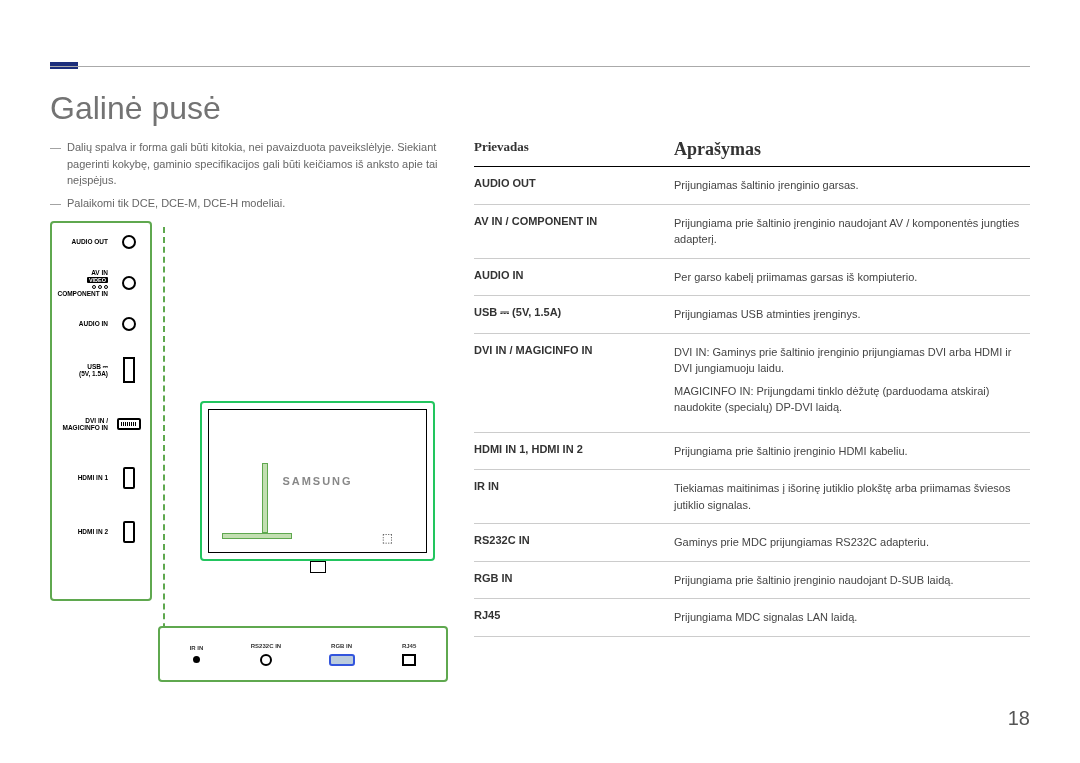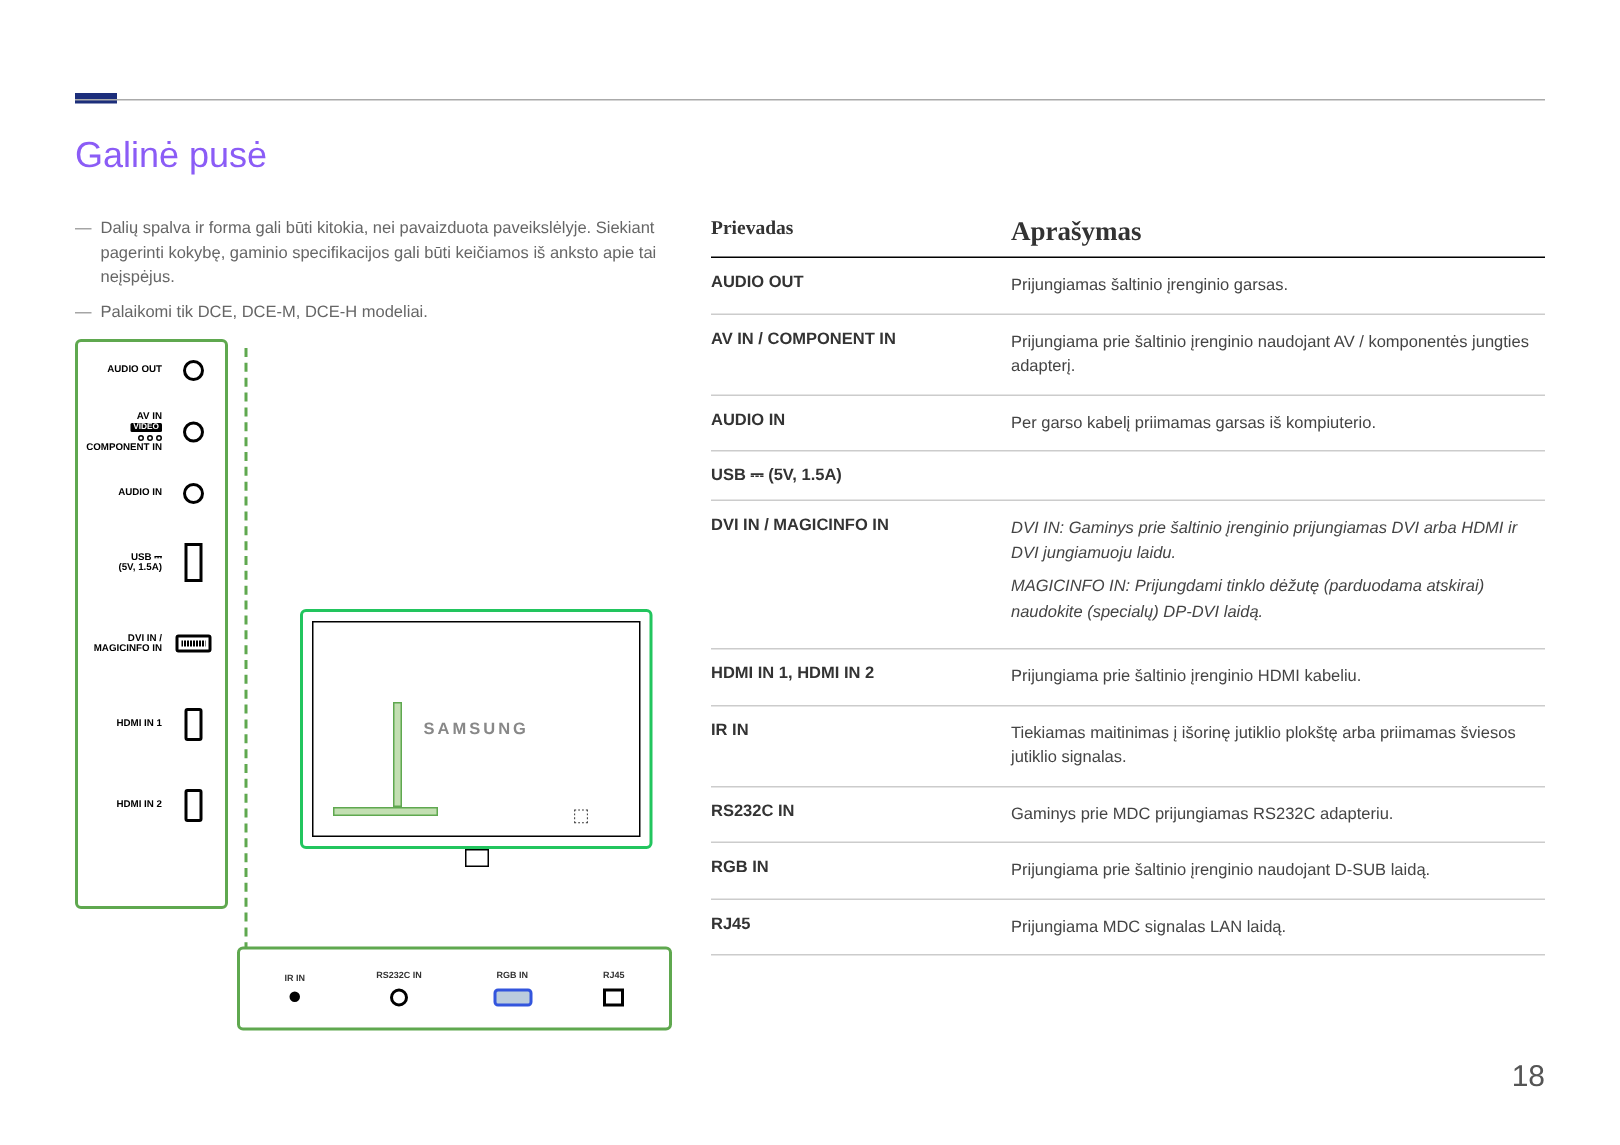--- a/index.html
+++ b/index.html
@@ -8,25 +8,25 @@
     width: 1080px;
     height: 763px;
     background: #fff;
     color: #333;
     position: relative;
     padding: 50px 50px 30px 50px;
   }
   .top-rule { position:absolute; left:50px; right:50px; top:66px; height:1px; background:#aaa;}
   .top-accent { position:absolute; left:50px; top:62px; width:28px; height:7px; background:#1c2e7b; }
   h1 {
-    font-size: 24px;
+    font-size: 32px;
     font-weight: 400;
-    color: #8b5cf6;
+    color: #737373;
     margin-top: 40px;
-    margin-bottom: 26px;
+    margin-bottom: 12px;
   }
   .content { display:flex; gap:24px; }
   .left-col { width:400px; }
   .notes { font-size:11px; color:#666; line-height:1.5; }
   .note-line { display:flex; gap:6px; margin-bottom:6px; }
   .note-dash { flex:0 0 auto; color:#888; }
   .diagram-area { margin-top:10px; position:relative; height:500px; }
   .dashed-vert {
     position:absolute; left:113px; top:6px; width:1px; height:422px;
     border-left:2px dashed #5fa84f;
@@ -72,21 +72,21 @@
   .rj45-port{width:14px; height:12px; border:2px solid #000;}
   
   .right-col { flex:1; }
   .port-table { width:100%; font-size:11.5px; }
   .port-head-row { display:flex; border-bottom:1.5px solid #000; padding-bottom:6px;font-family:Liberation Serif, serif; }
   .col-port { width:200px; font-weight:bold; font-size:13px;}
   .col-desc { flex:1; font-weight:bold; font-size:18px;}
   .port-body-row { display:flex; border-bottom:1px solid #ccc; padding:10px 0; }
   .port-body-row .col-port { font-weight:bold; font-size:11px;}
   .port-body-row .col-desc { font-weight:normal; font-size:11px; color:#444; line-height:1.5;}
-  .desc-para { margin-bottom:6px;font-style:italic;}
+  .desc-para { margin-bottom:6px;}
   .page-num { position:absolute; right:50px; bottom:33px; font-size:20px; color:#555;}
   .video-chip{display:inline-block; background:#000; color:#fff; font-size:5.5px; padding:0 2px; border-radius:1px;}
 </style>
 </head>
 <body>
 
 <div class="top-accent"></div>
 <div class="top-rule"></div>
 
 <h1>Galinė pusė</h1>
@@ -216,20 +216,21 @@
         <div class="col-desc">Prijungiama prie šaltinio įrenginio naudojant AV / komponentės jungties adapterį.</div>
       </div>
       <div class="port-body-row">
         <div class="col-port">AUDIO IN</div>
         <div class="col-desc">Per garso kabelį priimamas garsas iš kompiuterio.</div>
       </div>
       <div class="port-body-row">
         <div class="col-port">
           <span>USB ⎓ (5V, 1.5A)</span>
         </div>
+        <div class="col-desc">Prijungiamas USB atminties įrenginys.</div>
       </div>
       <div class="port-body-row">
         <div class="col-port">DVI IN / MAGICINFO IN</div>
         <div class="col-desc">
           <div class="desc-para">DVI IN: Gaminys prie šaltinio įrenginio prijungiamas DVI arba HDMI ir DVI jungiamuoju laidu.</div>
           <div class="desc-para">MAGICINFO IN: Prijungdami tinklo dėžutę (parduodama atskirai) naudokite (specialų) DP-DVI laidą.</div>
         </div>
       </div>
       <div class="port-body-row">
         <div class="col-port">HDMI IN 1, HDMI IN 2</div>

